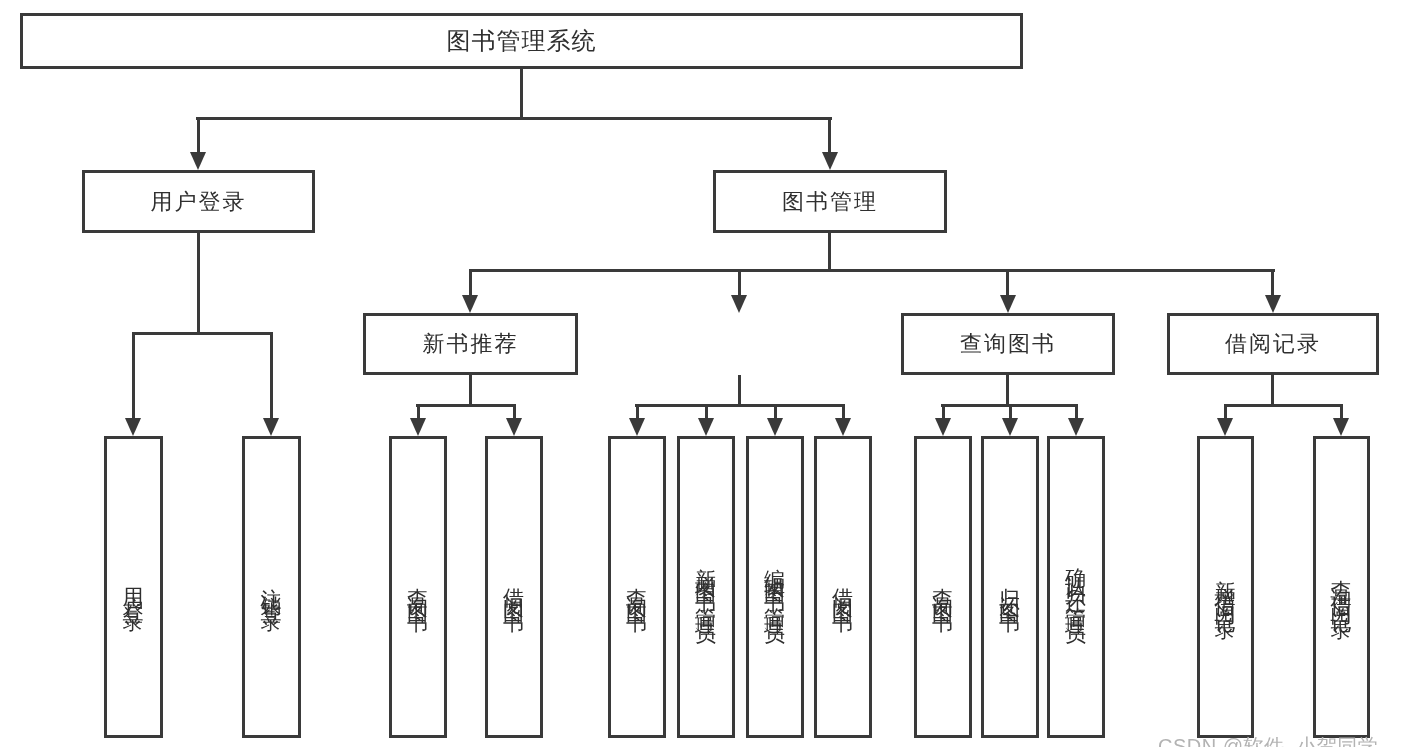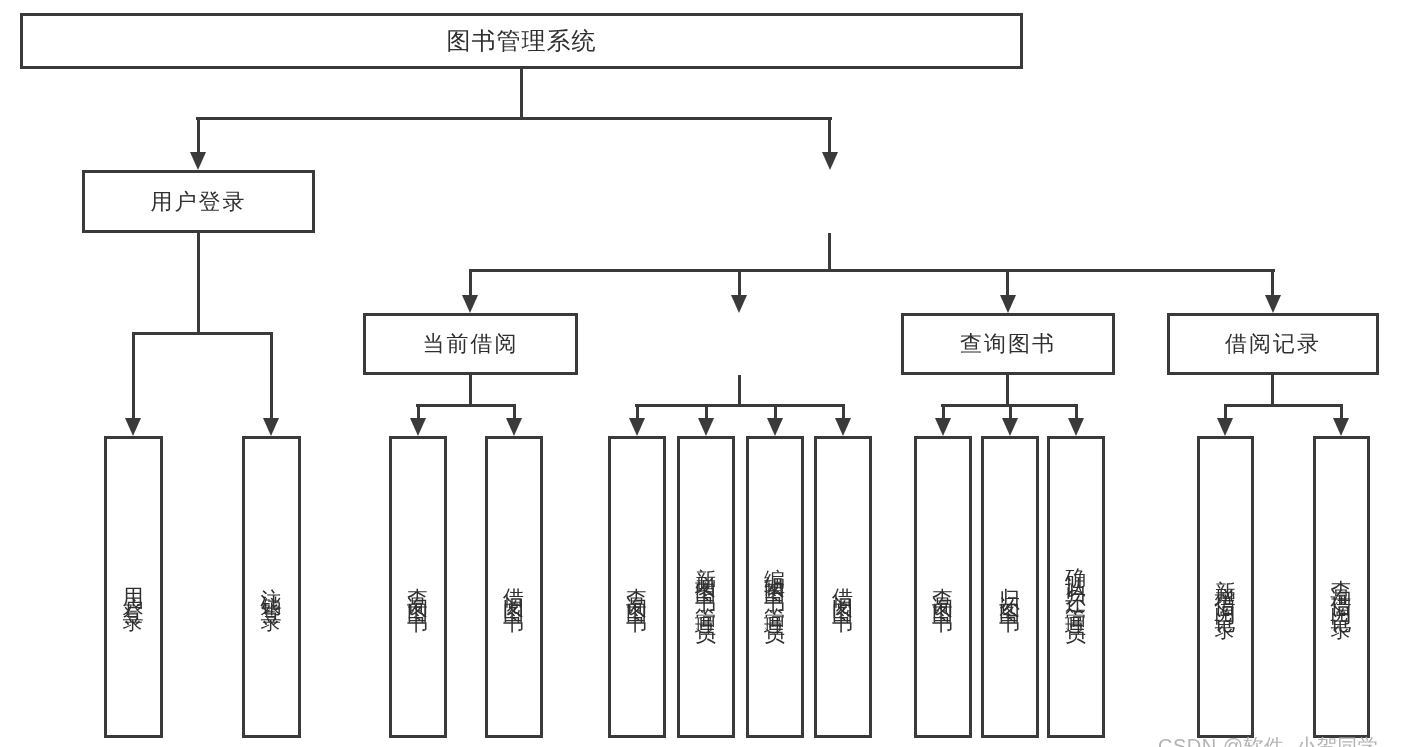--- a/index.html
+++ b/index.html
@@ -44,20 +44,23 @@
     <div class="h" style="left:196px;top:117px;width:636px;"></div>
     <div class="v" style="left:197px;top:117px;height:37px;"></div>
     <div class="arrow" style="left:190px;top:152px;"></div>
     <div class="v" style="left:828px;top:117px;height:37px;"></div>
     <div class="arrow" style="left:822px;top:152px;"></div>
   </div>
 
   <div class="box" style="left:82px;top:170px;width:233px;height:63px;">
     <span class="lbl">用户登录</span>
   </div>
+  <div class="box" style="left:713px;top:170px;width:234px;height:63px;">
+    <span class="lbl">图书管理</span>
+  </div>
 
   <div>
     <div class="v" style="left:197px;top:233px;height:101px;"></div>
     <div class="h" style="left:132px;top:332px;width:141px;"></div>
     <div class="v" style="left:132px;top:332px;height:88px;"></div>
     <div class="arrow" style="left:125px;top:418px;"></div>
     <div class="v" style="left:270px;top:332px;height:88px;"></div>
     <div class="arrow" style="left:263px;top:418px;"></div>
   </div>
 
@@ -68,21 +71,21 @@
     <div class="arrow" style="left:462px;top:295px;"></div>
     <div class="v" style="left:738px;top:269px;height:28px;"></div>
     <div class="arrow" style="left:731px;top:295px;"></div>
     <div class="v" style="left:1006px;top:269px;height:28px;"></div>
     <div class="arrow" style="left:1000px;top:295px;"></div>
     <div class="v" style="left:1271px;top:269px;height:28px;"></div>
     <div class="arrow" style="left:1265px;top:295px;"></div>
   </div>
 
   <div class="box" style="left:363px;top:313px;width:215px;height:62px;">
-    <span class="lbl">当前借阅</span>
+    <span class="lbl">新书推荐</span>
   </div>
   <div class="box" style="left:901px;top:313px;width:214px;height:62px;">
     <span class="lbl">查询图书</span>
   </div>
   <div class="box" style="left:1167px;top:313px;width:212px;height:62px;">
     <span class="lbl">借阅记录</span>
   </div>
 
   <div>
     <div class="v" style="left:469px;top:375px;height:31px;"></div>

